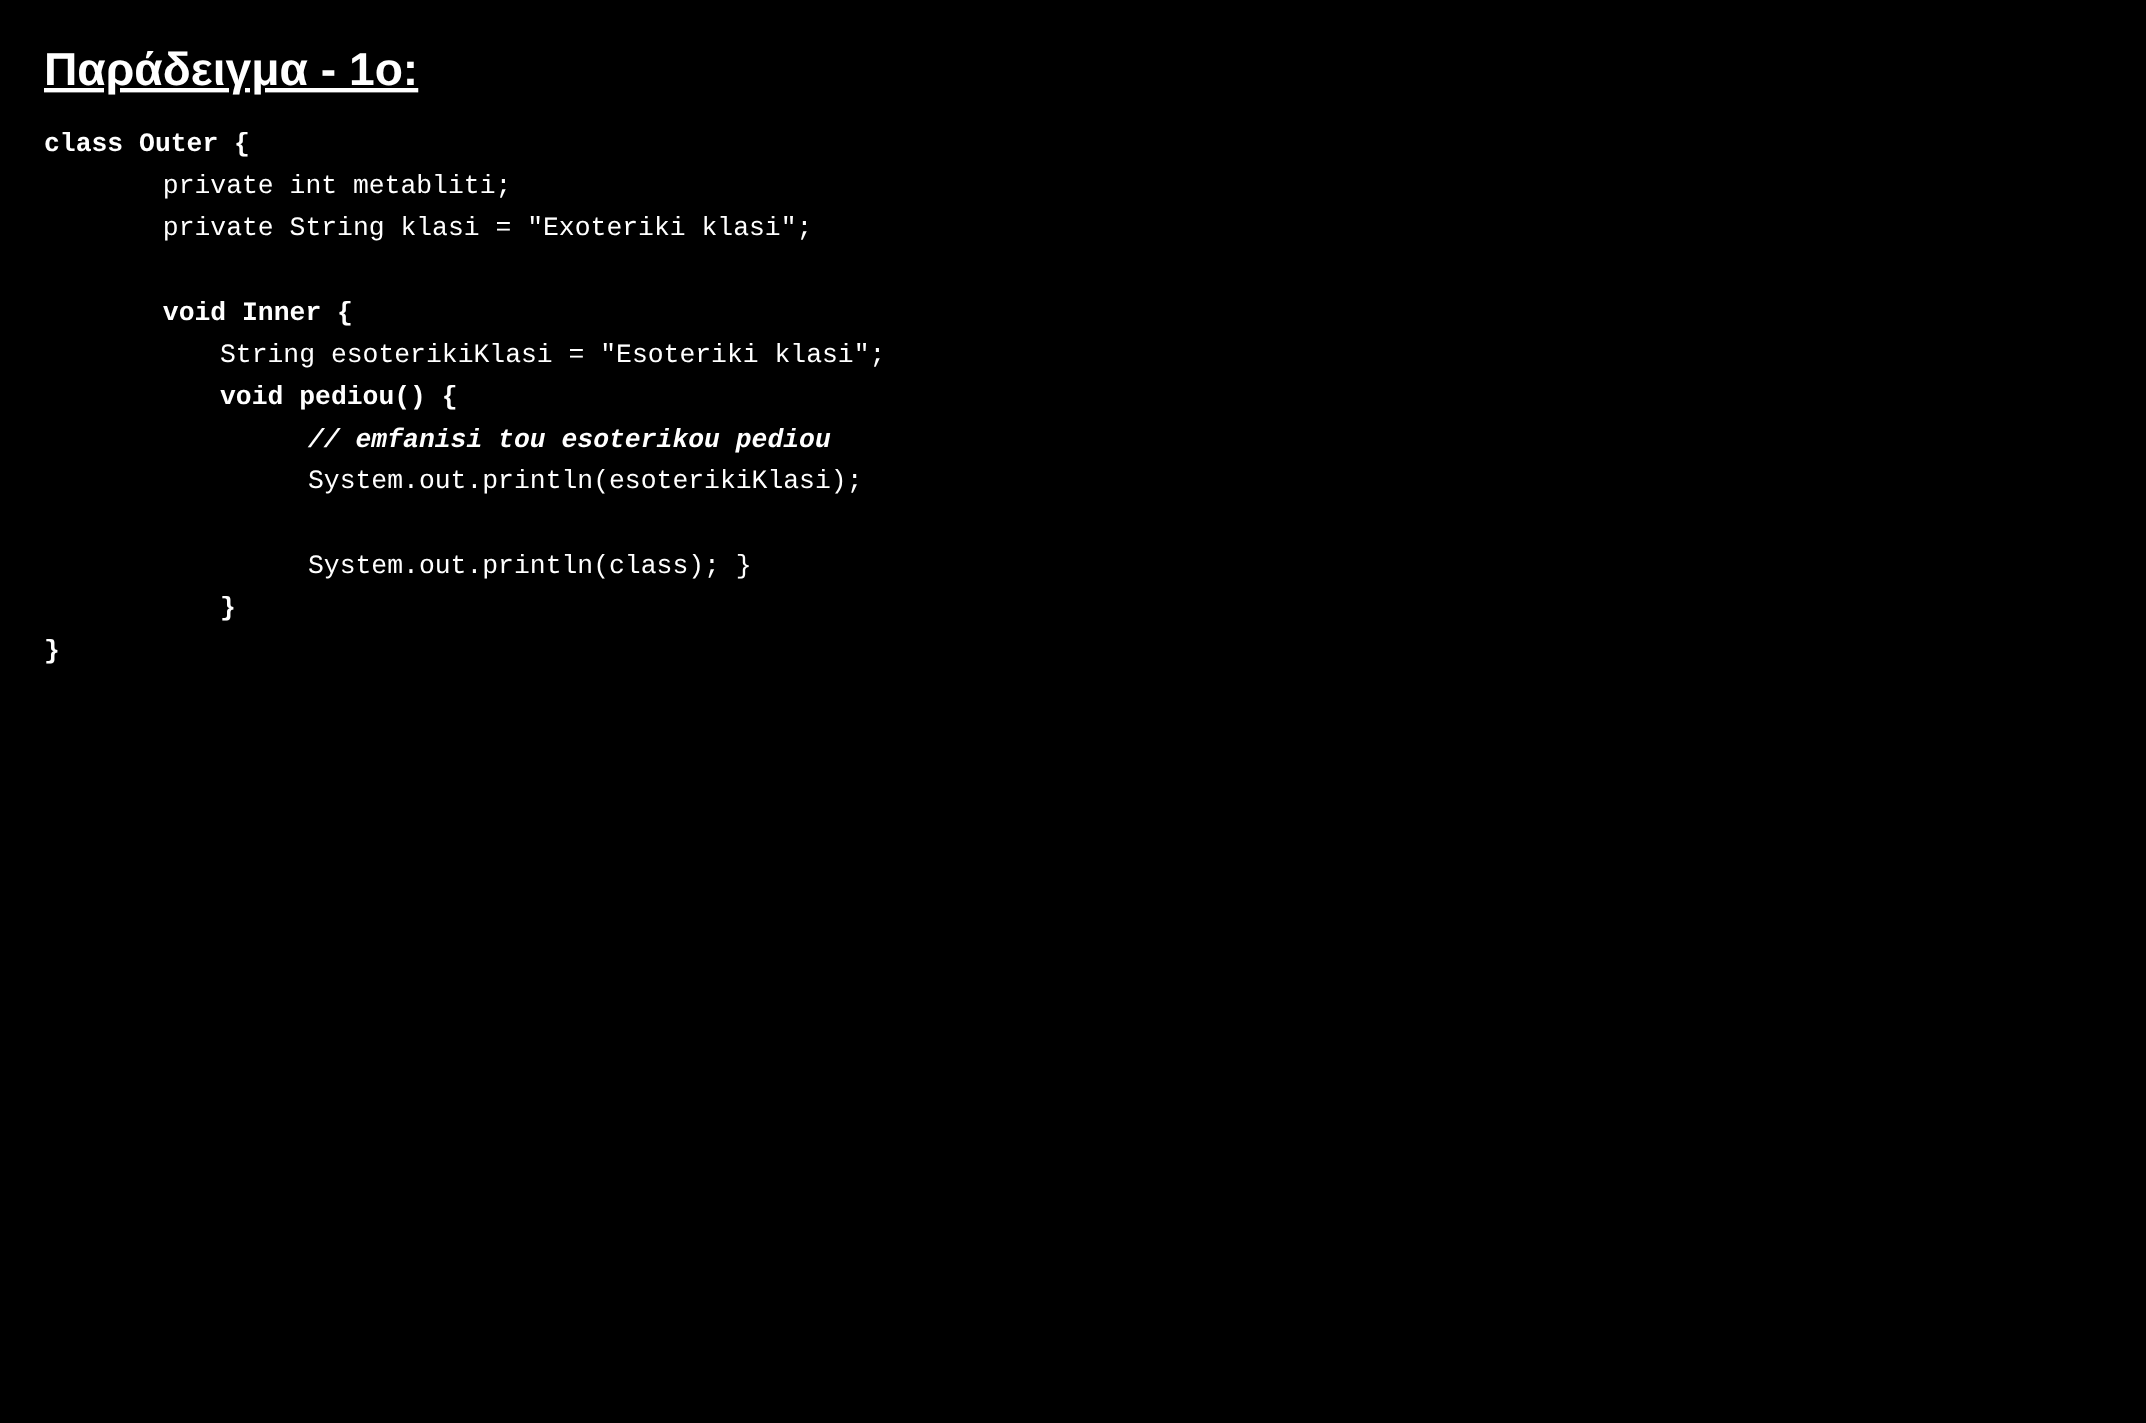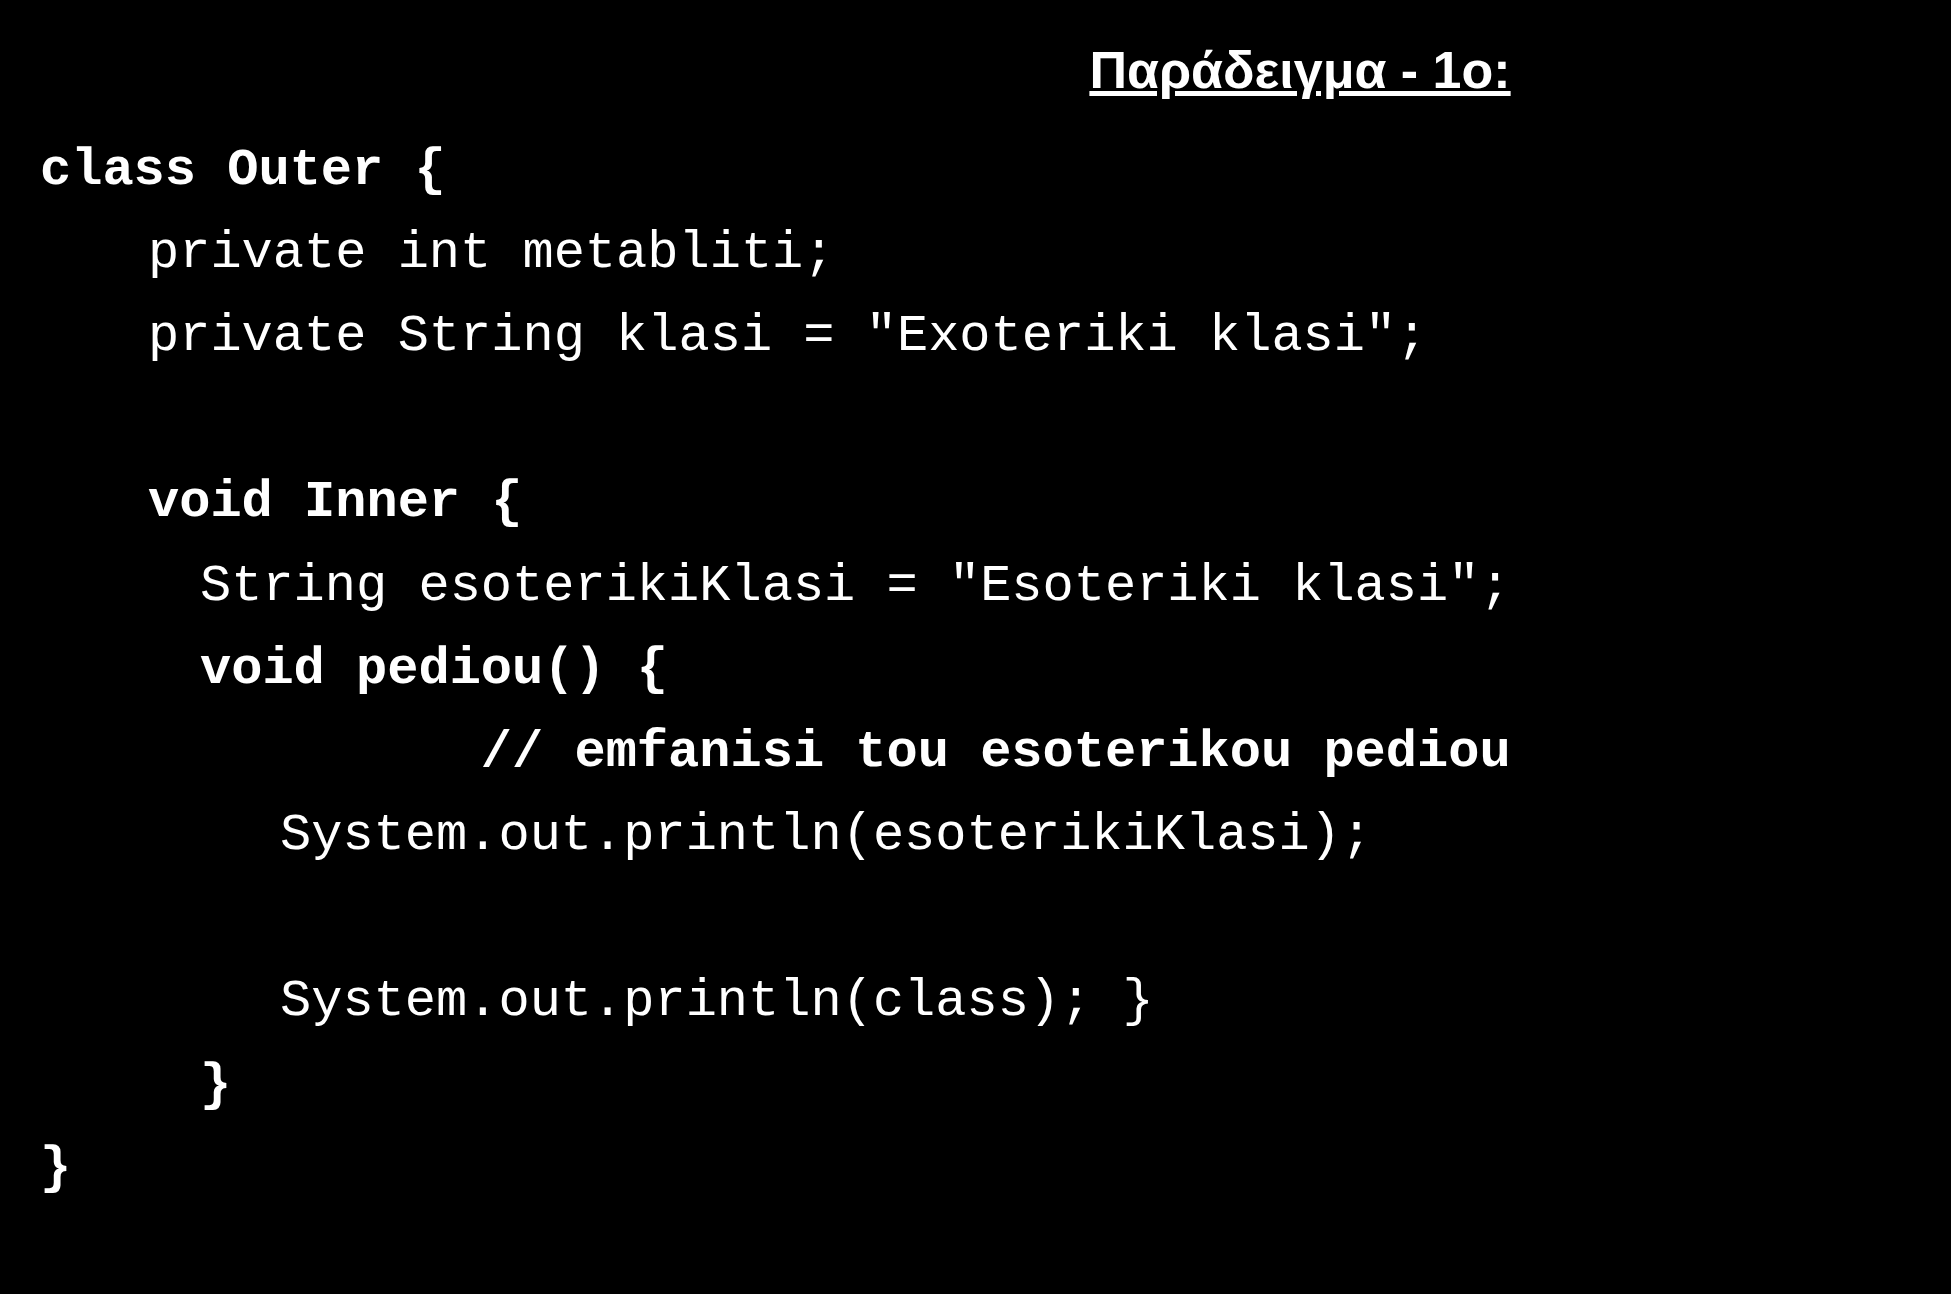--- a/index.html
+++ b/index.html
@@ -21,40 +21,39 @@
     }
 
     .content {
       color: #ffffff;
       font-size: 38px;
       line-height: 1.55;
     }
 
     .title {
       font-family: Arial, sans-serif;
-      font-size: 52px;
+      font-size: 42px;
       font-weight: bold;
       text-decoration: underline;
       margin-bottom: 18px;
-      text-align: right;
     }
 
     .code-block {
       font-family: 'Courier New', Courier, monospace;
-      font-size: 52px;
+      font-size: 24px;
       line-height: 1.6;
     }
 
     .bold {
       font-weight: bold;
     }
 
     .italic-bold {
+      font-style: italic;
       font-weight: bold;
-      text-align: right;
     }
 
     .indent1 {
       margin-left: 108px;
     }
 
     .indent2 {
       margin-left: 160px;
     }
 

